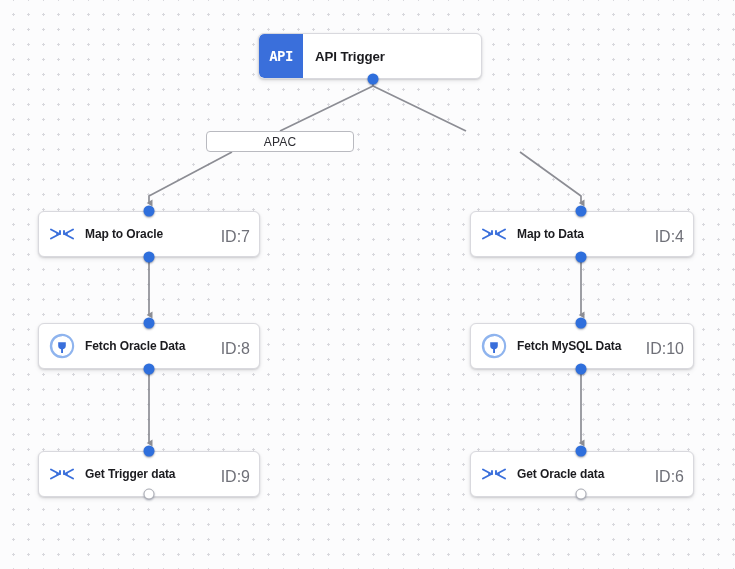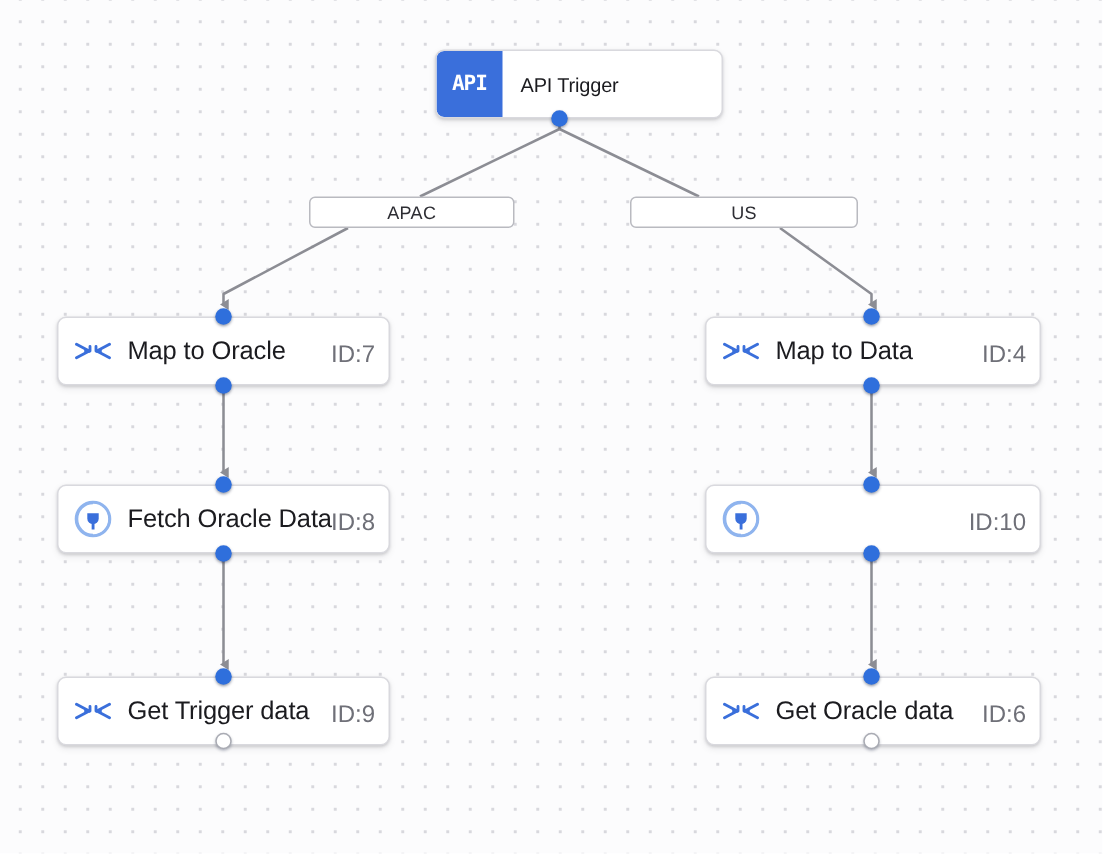--- a/index.html
+++ b/index.html
@@ -44,22 +44,22 @@
   }
   .node .icon-slot {
     width: 46px;
     min-width: 46px;
     height: 44px;
     display: flex;
     align-items: center;
     justify-content: center;
   }
   .node .node-label {
-    font-size: 17px;
-    font-weight: normal;
+    font-size: 12px;
+    font-weight: bold;
     color: #1b1b1f;
     letter-spacing: -0.1px;
     white-space: nowrap;
   }
   .node .node-id {
     position: absolute;
     top: 16px;
     right: 9px;
     font-size: 16px;
     color: #6f7078;
@@ -84,21 +84,21 @@
   }
   #node-trigger .api-text {
     color: #ffffff;
     font-family: "DejaVu Sans Mono", monospace;
     font-size: 14px;
     font-weight: bold;
     letter-spacing: -0.6px;
   }
   #node-trigger .node-label {
     margin-left: 12px;
-    font-weight: normal;
+    font-weight: bold;
     font-size: 13.3px;
   }
 
   
   .port {
     position: absolute;
     width: 11px;
     height: 11px;
     border-radius: 50%;
     transform: translate(-50%, -50%);
@@ -158,28 +158,25 @@
       <path d="M520,152 L581,196 L581,203" marker-end="url(#arrow)" stroke-linejoin="round"></path>
 
       <path d="M149,257 L149,315" marker-end="url(#arrow)"></path>
       <path d="M149,369 L149,443" marker-end="url(#arrow)"></path>
 
       <path d="M581,257 L581,315" marker-end="url(#arrow)"></path>
       <path d="M581,369 L581,443" marker-end="url(#arrow)"></path>
     </g>
   </svg>
 
-  <div class="branch-label" style="left:206px; top:131px; width:137px;">
+  <div class="branch-label" style="left:206px; top:131px; width:148px;">
     <span>APAC</span>
   </div>
-  <div class="branch-label" style="left:420px; top:131px; width:152px;">
-    <span>US</span>
-  </div>
-
-  <div class="node" id="node-trigger" style="left:258px; top:33px; width:192px;margin-left:32px;">
+
+  <div class="node" id="node-trigger" style="left:258px; top:33px; width:224px;">
     <div class="api-block">
       <span class="api-text">API</span>
     </div>
     <span class="node-label">API Trigger</span>
   </div>
   <div class="port filled" style="left:373px; top:79px;"></div>
 
   <div class="node" style="left:38px; top:211px; width:222px;">
     <div class="icon-slot">
       <svg class="merge-icon" width="24" height="16" viewBox="0 0 24 16">
@@ -254,20 +251,21 @@
 
   <div class="node" style="left:470px; top:323px; width:224px;">
     <div class="icon-slot">
       <svg class="plug-icon" width="26" height="26" viewBox="0 0 26 26">
         <circle cx="13" cy="13" r="11" fill="none" stroke="#8fb4ee" stroke-width="2.4"></circle>
         <path d="M13,4.2 a8.8,8.8 0 0 1 0,17.6" fill="none" stroke="#ffffff" stroke-width="2.6"></path>
         <path d="M9.2,9.2 L9.2,12.6 a3.8,3.8 0 0 0 7.6,0 L16.8,9.2" fill="#3a6fdb"></path>
         <rect x="12.1" y="15.4" width="1.9" height="4.6" fill="#3a6fdb"></rect>
       </svg>
     </div>
+    <span class="node-label">Fetch MySQL Data</span>
     <span class="node-id">ID:10</span>
   </div>
   <div class="port filled" style="left:581px; top:323px;"></div>
   <div class="port filled" style="left:581px; top:369px;"></div>
 
   <div class="node" style="left:470px; top:451px; width:224px;">
     <div class="icon-slot">
       <svg class="merge-icon" width="24" height="16" viewBox="0 0 24 16">
         <g stroke="#3a6fdb" stroke-width="1.9" fill="none" stroke-linecap="round" stroke-linejoin="round">
           <path d="M1,3.5 L9.5,8"></path>

